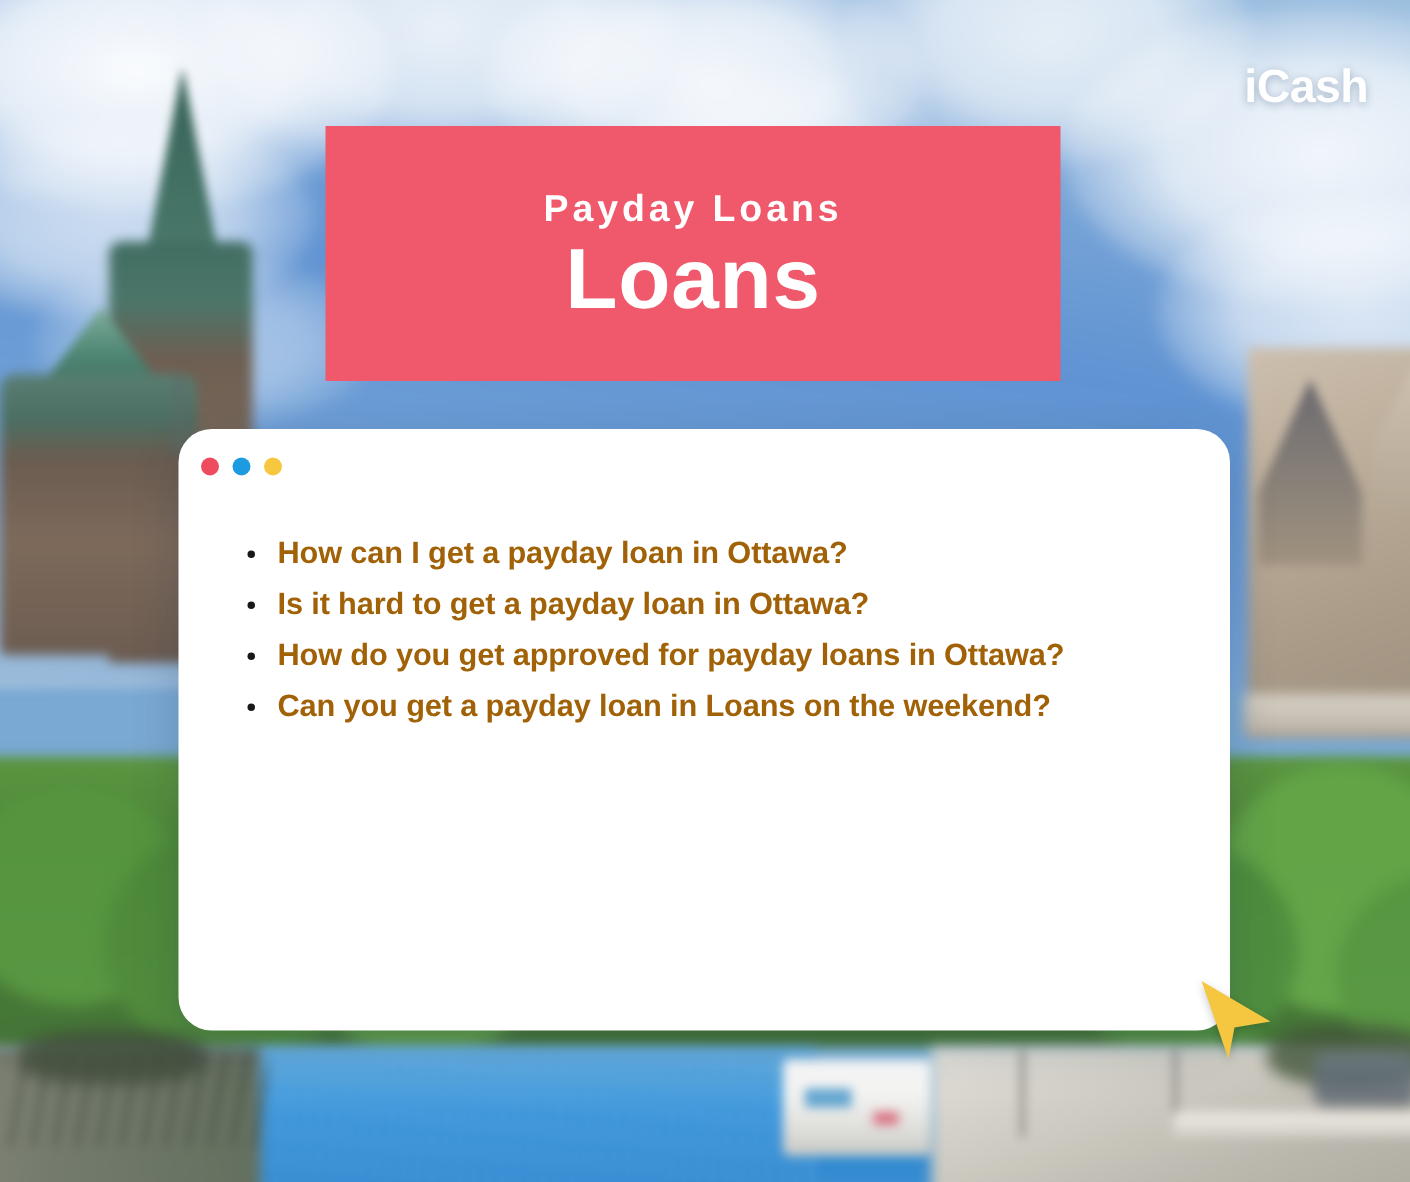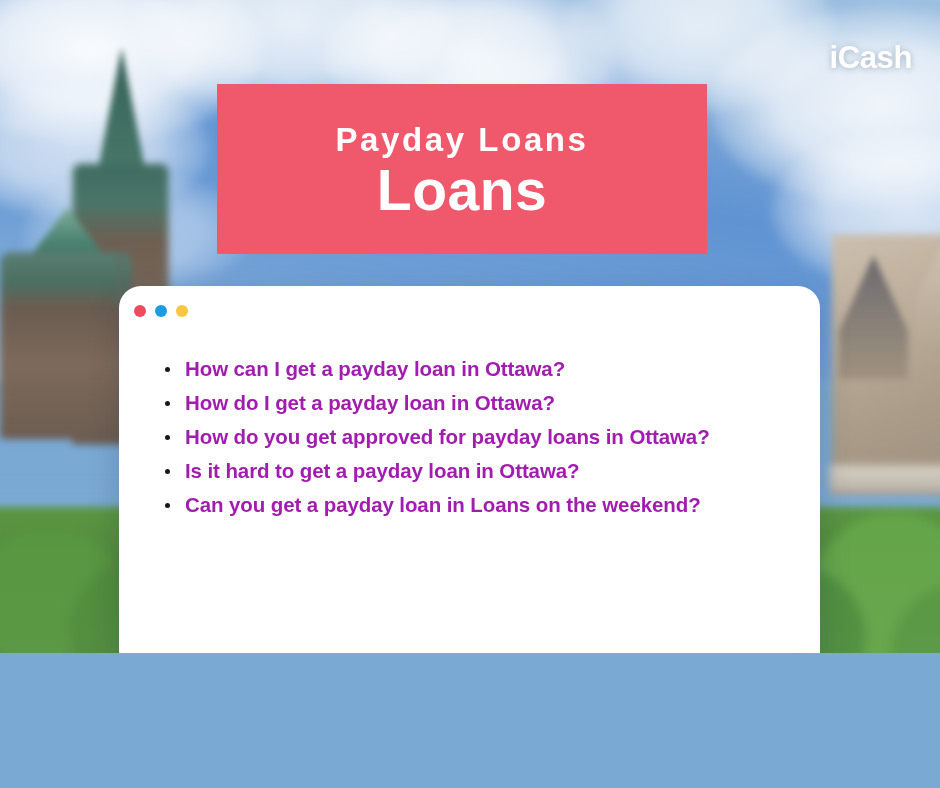--- a/index.html
+++ b/index.html
@@ -7,21 +7,21 @@
 
   html, body {
     width:940px; height:788px;
     overflow:hidden;
     font-family:"Liberation Sans", sans-serif;
     background:#7aa9d4;
   }
 
   .canvas {
     position:relative;
-    width:940px; height:653px;
+    width:940px; height:788px;
     overflow:hidden;
   }
 
   
   .bg {
     position:absolute; inset:0;
     overflow:hidden;
     filter:blur(3px);
     transform:scale(1.04);
   }
@@ -222,21 +222,21 @@
     width:490px; height:170px;
     background:#F0586C;
     display:flex;
     flex-direction:column;
     align-items:center;
     justify-content:center;
     padding-top:4px;
   }
   .banner-kicker {
     color:#ffffff;
-    font-size:33px;
+    font-size:25px;
     font-weight:bold;
     letter-spacing:2.6px;
     line-height:1.1;
   }
   .banner-city {
     color:#ffffff;
     font-size:57px;
     font-weight:bold;
     letter-spacing:0.5px;
     line-height:1.06;
@@ -265,21 +265,21 @@
     position:absolute;
     left:43px; top:66px;
     right:26px;
     list-style:none;
   }
   .faq-item {
     position:relative;
     padding-left:23px;
     font-size:20.5px;
     font-weight:bold;
-    color:#a21caf;
+    color:#a16207;
     line-height:1.66;
     letter-spacing:-0.1px;
   }
   .faq-item::before {
     content:"";
     position:absolute;
     left:3px; top:15px;
     width:5px; height:5px;
     border-radius:50%;
     background:#16181A;
@@ -360,23 +360,22 @@
   <div class="card">
 
     <div class="dots">
       <span class="dot dot-red"></span>
       <span class="dot dot-blue"></span>
       <span class="dot dot-yellow"></span>
     </div>
 
     <ul class="faq-list">
       <li class="faq-item">How can I get a payday loan in Ottawa?</li>
-      <li class="faq-item">How do I get a payday loan in Ottawa?</li>
+      <li class="faq-item">Is it hard to get a payday loan in Ottawa?</li>
       <li class="faq-item">How do you get approved for payday loans in Ottawa?</li>
-      <li class="faq-item">Is it hard to get a payday loan in Ottawa?</li>
       <li class="faq-item">Can you get a payday loan in Loans on the weekend?</li>
     </ul>
   </div>
 
   <svg class="cursor" viewBox="0 0 52 56">
     <path d="M4 2 L50 29 L26 33 L22 54 Z" fill="#F5C63F"></path>
   </svg>
 
 </div>
 

